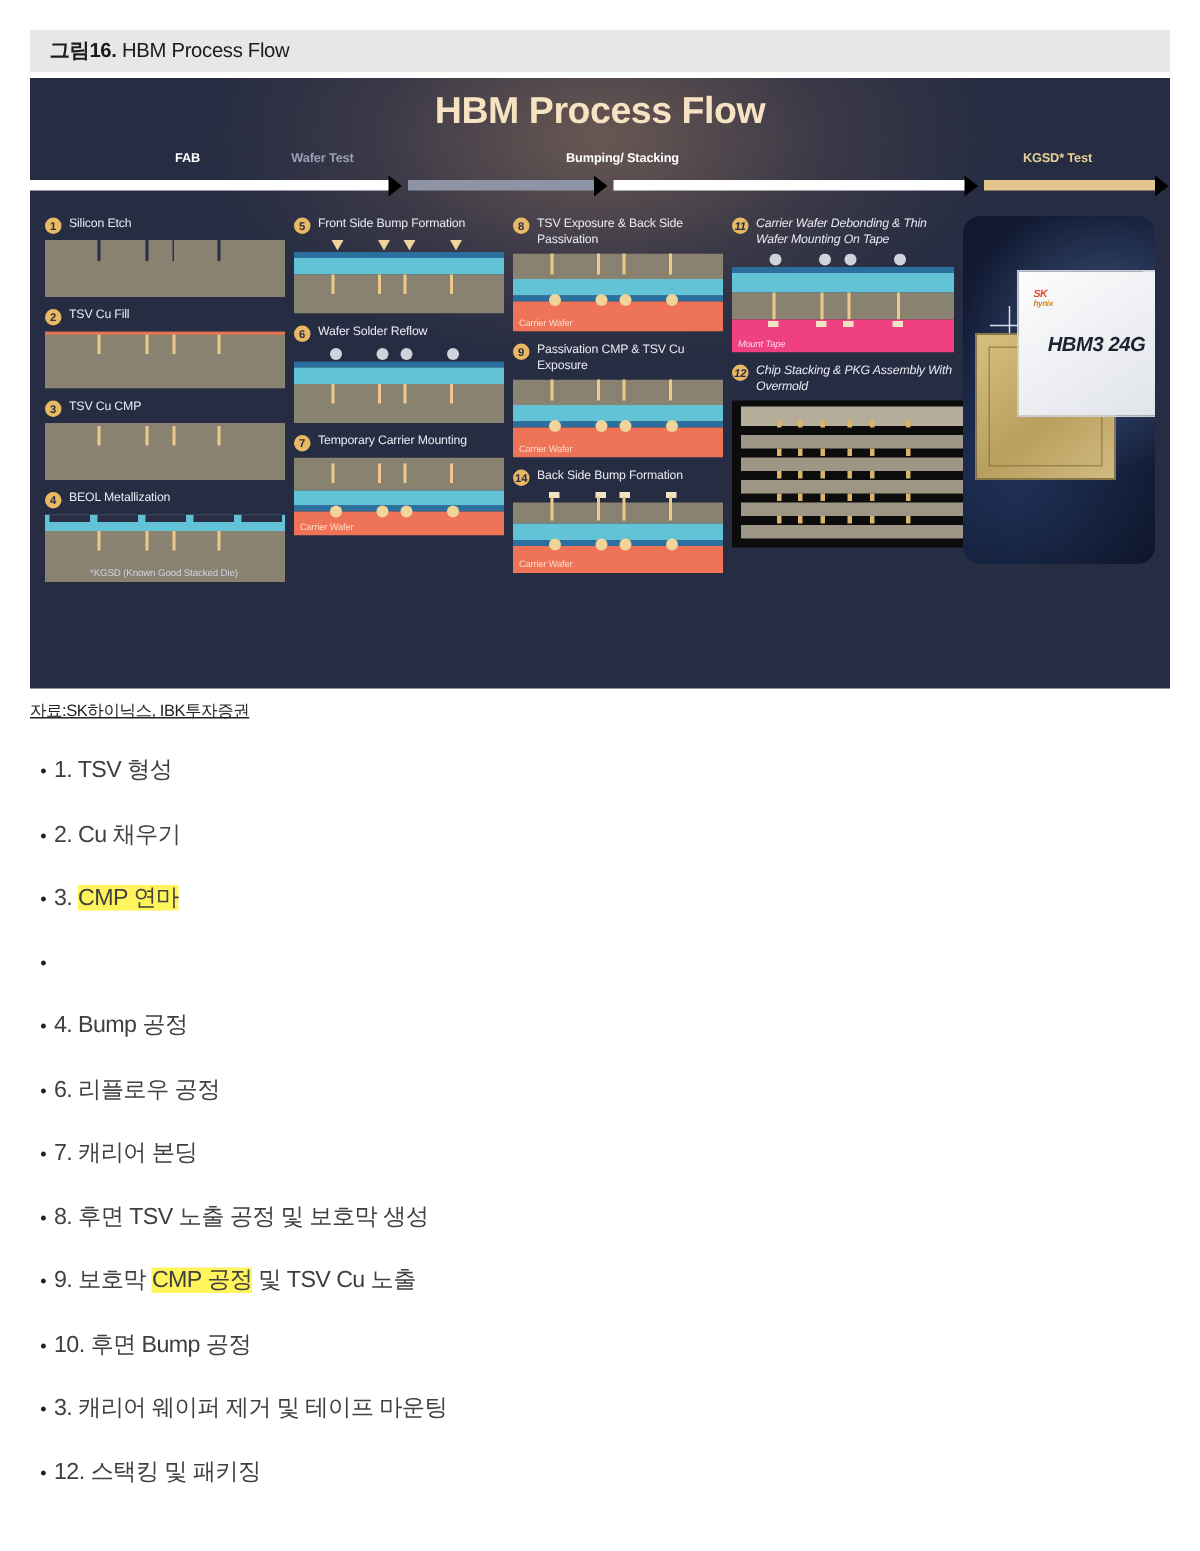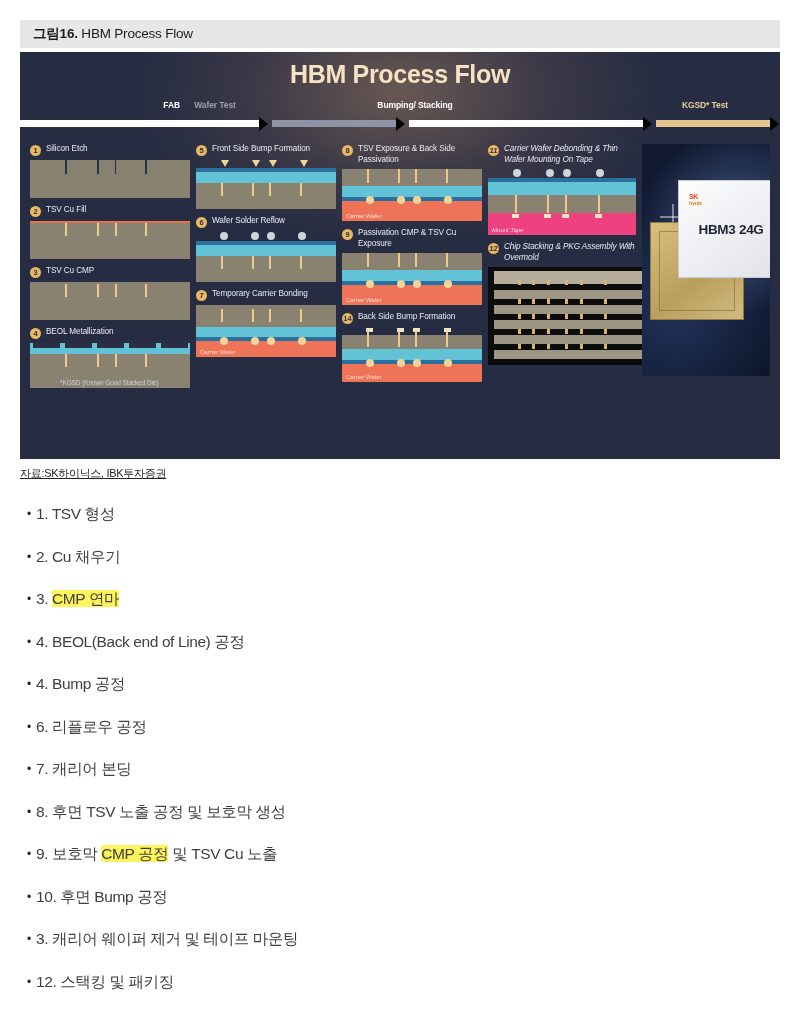--- a/index.html
+++ b/index.html
@@ -107,25 +107,26 @@
   .beol-teeth i{flex:1;height:100%;background:#2a2f45;margin:0 2.5px;display:block;}
 
   
   .stack{background:#0c0c0c;padding:4px 6px;position:relative;}
   .die{position:relative;height:9px;margin-bottom:2px;background:#9e9684;}
   .die .mb{position:absolute;top:9px;width:3px;height:5px;background:#d9b36a;}
   .topdie{height:13px;background:#b5ad99;}
 
   
   .product{
-    position:relative;width:100%;height:232px;border-radius:2px;overflow:hidden;
+    position:relative;width:100%;height:232px;border-radius:12px;overflow:hidden;
     background:
       radial-gradient(circle at 72% 34%,rgba(120,160,215,.42) 0%,rgba(30,44,82,0) 52%),
       radial-gradient(circle at 30% 78%,rgba(60,95,160,.3) 0%,rgba(20,30,60,0) 55%),
       linear-gradient(155deg,#10172e 0%,#16213f 45%,#0c1326 100%);
+    font-style: italic;
   }
   .chip-gold{
     position:absolute;left:8px;top:78px;width:92px;height:96px;
     background:linear-gradient(140deg,#d9c07e 0%,#b99f5e 55%,#d2bb80 100%);
     border:1px solid #8c7840;
   }
   .chip-gold::after{
     content:"";position:absolute;left:8px;top:8px;right:8px;bottom:8px;
     border:1px solid rgba(120,100,50,.55);
   }
@@ -186,21 +187,21 @@
 
   <div class="infographic">
     <div class="glow"></div>
 
     <div class="hdr">
       <h1>HBM Process Flow</h1>
     </div>
 
     <div class="phases">
       <div class="phase-labels">
-        <div class="phase-label" style="left:50px;width:110px;color:#ffffff;text-align:right;">FAB</div>
+        <div class="phase-label" style="left:50px;width:110px;color:#ffffff;">FAB</div>
         <div class="phase-label" style="left:140px;width:110px;color:#9aa1b4;">Wafer Test</div>
         <div class="phase-label" style="left:320px;width:150px;color:#ffffff;">Bumping/ Stacking</div>
         <div class="phase-label" style="left:630px;width:110px;color:#e8cf9a;">KGSD* Test</div>
       </div>
       <div class="arrow-row">
         <div class="arrow" style="left:0px;width:240px;background:#ffffff;"></div>
         <div class="arrow" style="left:252px;width:125px;background:#8e94a6;"></div>
         <div class="arrow" style="left:389px;width:235px;background:#ffffff;"></div>
         <div class="arrow" style="left:636px;width:115px;background:#e2c68e;"></div>
       </div>
@@ -323,21 +324,21 @@
               <div class="tsv" style="left:40%;top:0;height:13px;"></div>
               <div class="tsv" style="left:52%;top:0;height:13px;"></div>
               <div class="tsv" style="left:74%;top:0;height:13px;"></div>
             </div>
           </div>
         </div>
 
         <div class="step">
           <div class="step-head">
             <div class="badge">7</div>
-            <div class="step-title">Temporary Carrier Bonding</div>
+            <div class="step-title">Temporary Carrier Mounting</div>
           </div>
           <div class="dgm">
             <div class="lay silicon" style="height:22px;">
               <div class="tsv" style="left:18%;top:4px;height:13px;"></div>
               <div class="tsv" style="left:40%;top:4px;height:13px;"></div>
               <div class="tsv" style="left:52%;top:4px;height:13px;"></div>
               <div class="tsv" style="left:74%;top:4px;height:13px;"></div>
             </div>
             <div class="lay teal" style="height:10px;"></div>
             <div class="lay tealdark" style="height:4px;"></div>
@@ -544,21 +545,20 @@
       <div class="btext"><span>2. Cu 채우기</span><span class="hl"></span><span></span></div>
     </div>
 
     <div class="bullet">
       <div class="dot">•</div>
       <div class="btext"><span>3. </span><span class="hl">CMP 연마</span><span></span></div>
     </div>
 
     <div class="bullet">
       <div class="dot">•</div>
-      <div class="btext"><span>4. BEOL(Back end of Line) 공정</span><span class="hl"></span><span></span></div>
     </div>
 
     <div class="bullet">
       <div class="dot">•</div>
       <div class="btext"><span>4. Bump 공정</span><span class="hl"></span><span></span></div>
     </div>
 
     <div class="bullet">
       <div class="dot">•</div>
       <div class="btext"><span>6. 리플로우 공정</span><span class="hl"></span><span></span></div>

